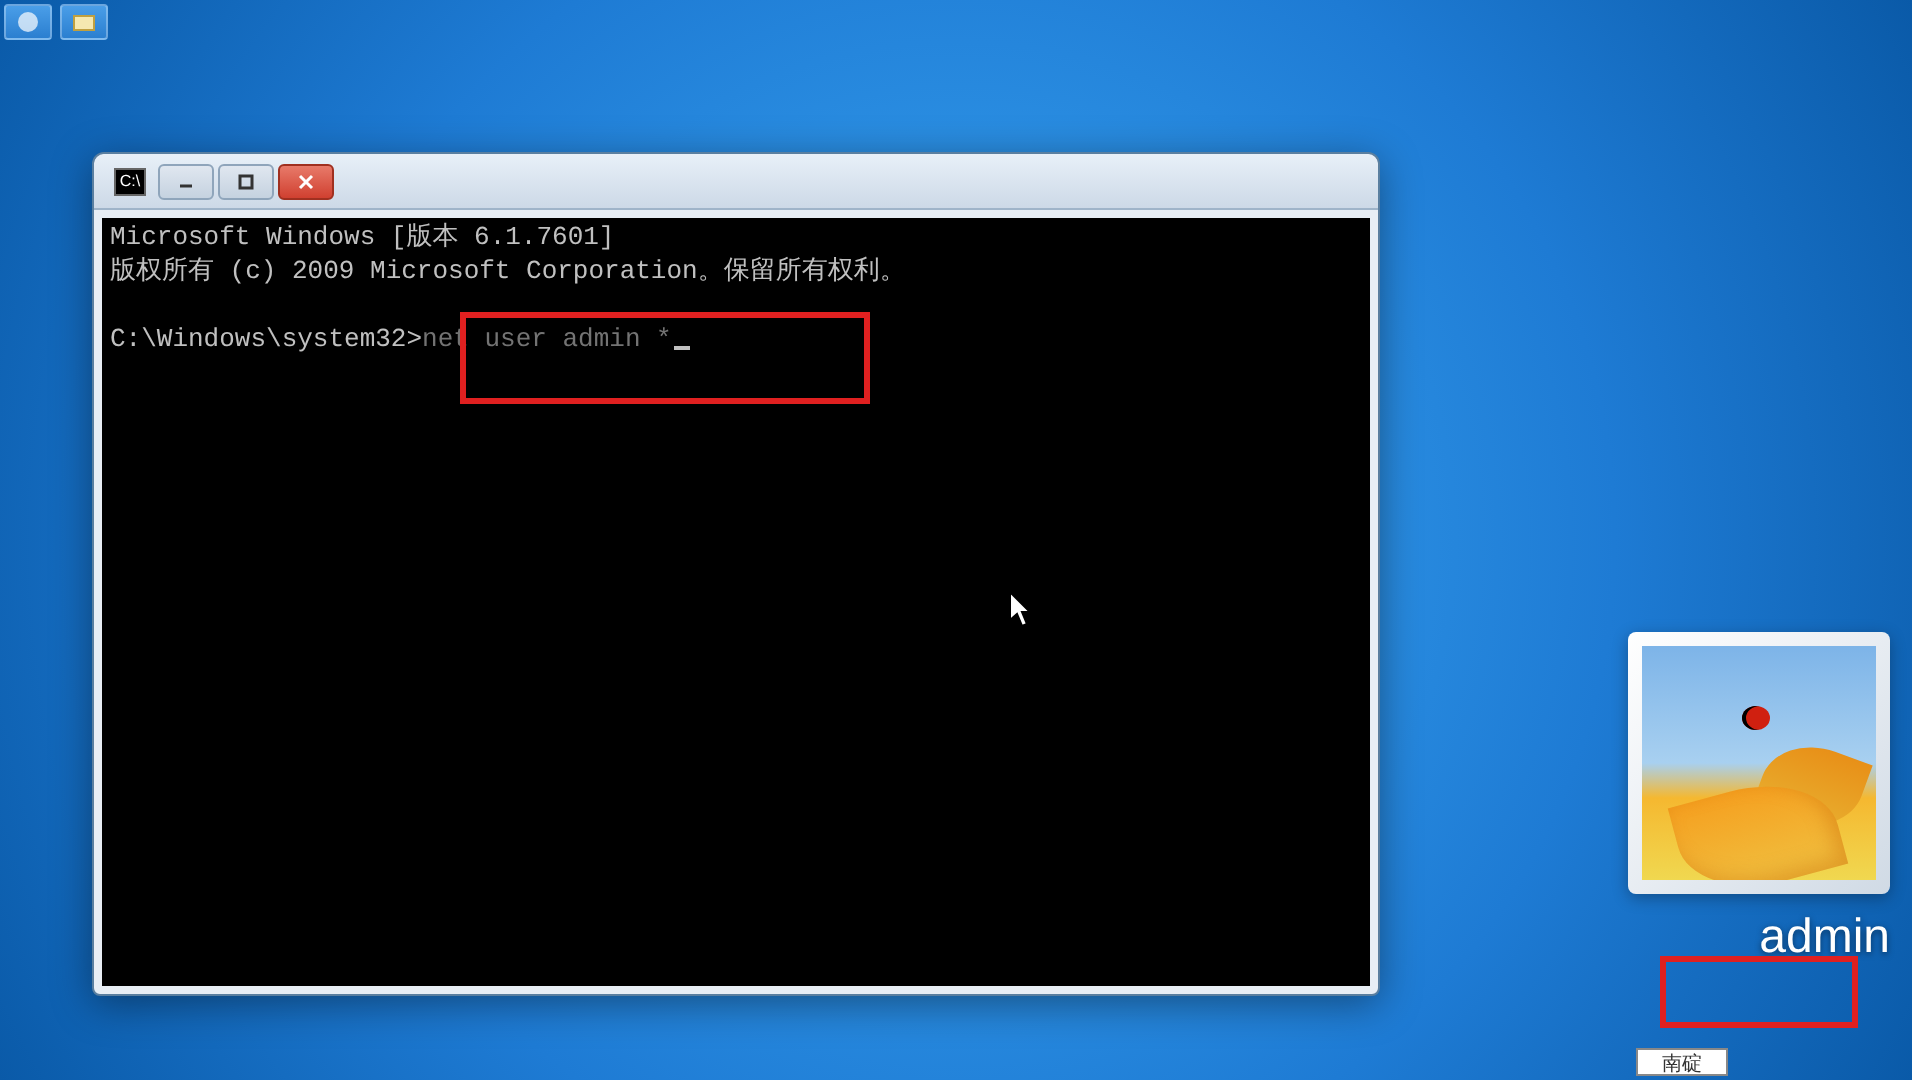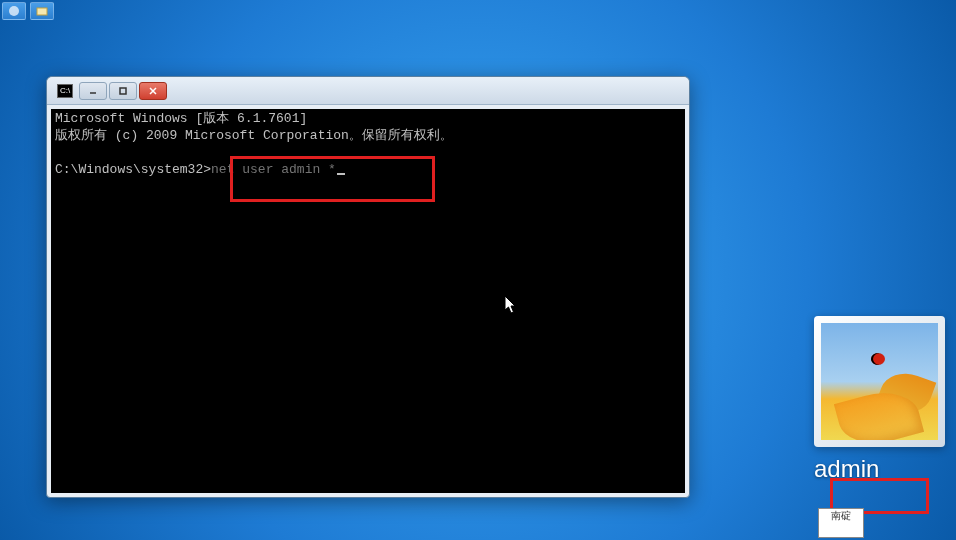--- a/index.html
+++ b/index.html
@@ -114,34 +114,34 @@
       top: 50px; left: 60px;
       transform: rotate(20deg);
     }
     .ladybug {
       position: absolute; width: 14px; height: 12px;
       background: #d02010; border-radius: 50%;
       top: 30px; left: 50px;
       box-shadow: inset 2px 0 0 #000;
     }
     .username {
-      margin-top: 8px; text-align: left;
+      margin-top: 8px; text-align: right;
       color: #fff; font-size: 24px; font-weight: 300;
       text-shadow: 0 1px 3px rgba(0,0,0,.5);
     }
     .red-box-user {
       position: absolute;
       top: 478px; left: 830px;
       width: 99px; height: 36px;
       border: 3px solid #e02020;
       pointer-events: none;
     }
     .bottom-label {
       position: absolute; bottom: 2px; right: 92px;
-      width: 46px; height: 30px;
+      width: 46px; height: 14px;
       background: #fff; border: 1px solid #888;
       font-size: 10px; color: #333; text-align: center;
       overflow: hidden;
     }
   </style>
 </head>
 <body>
 
 <div class="taskbar-icons">
   <div class="tb-icon">

